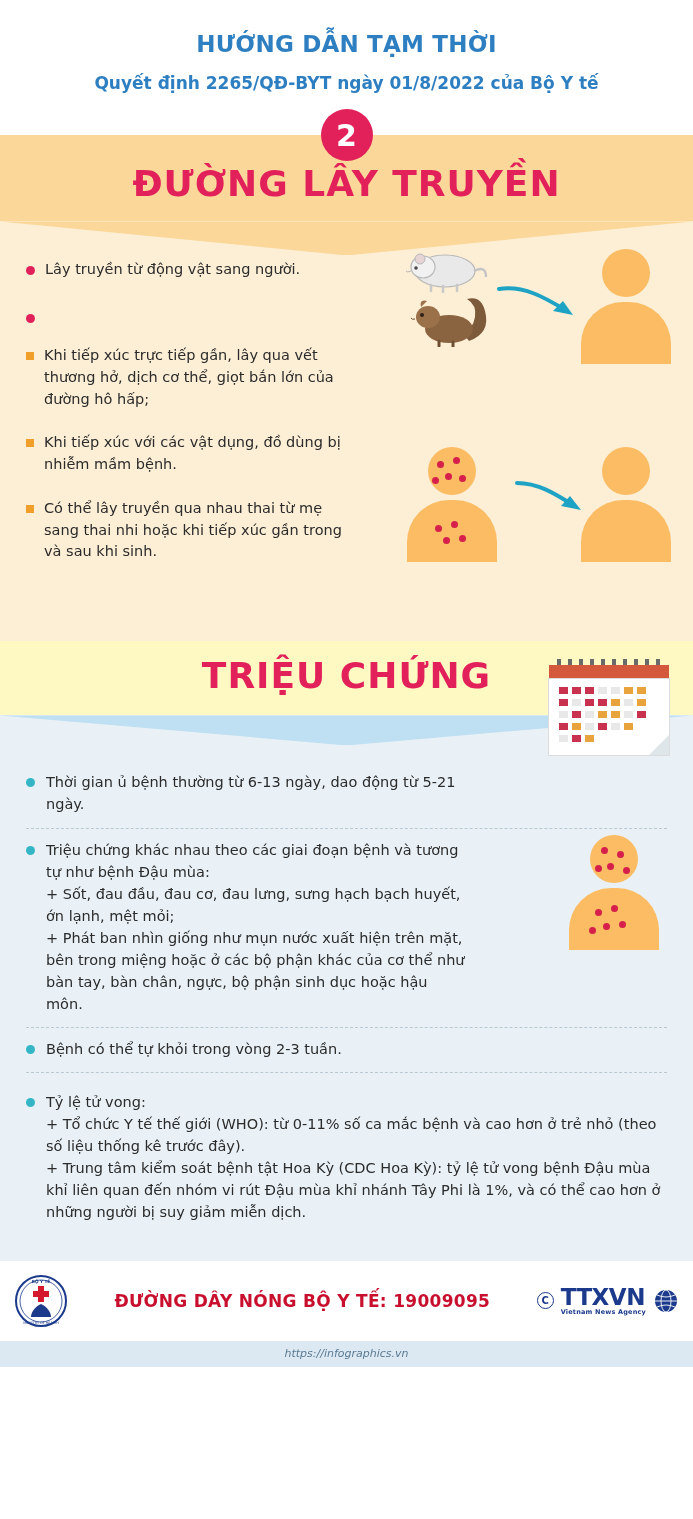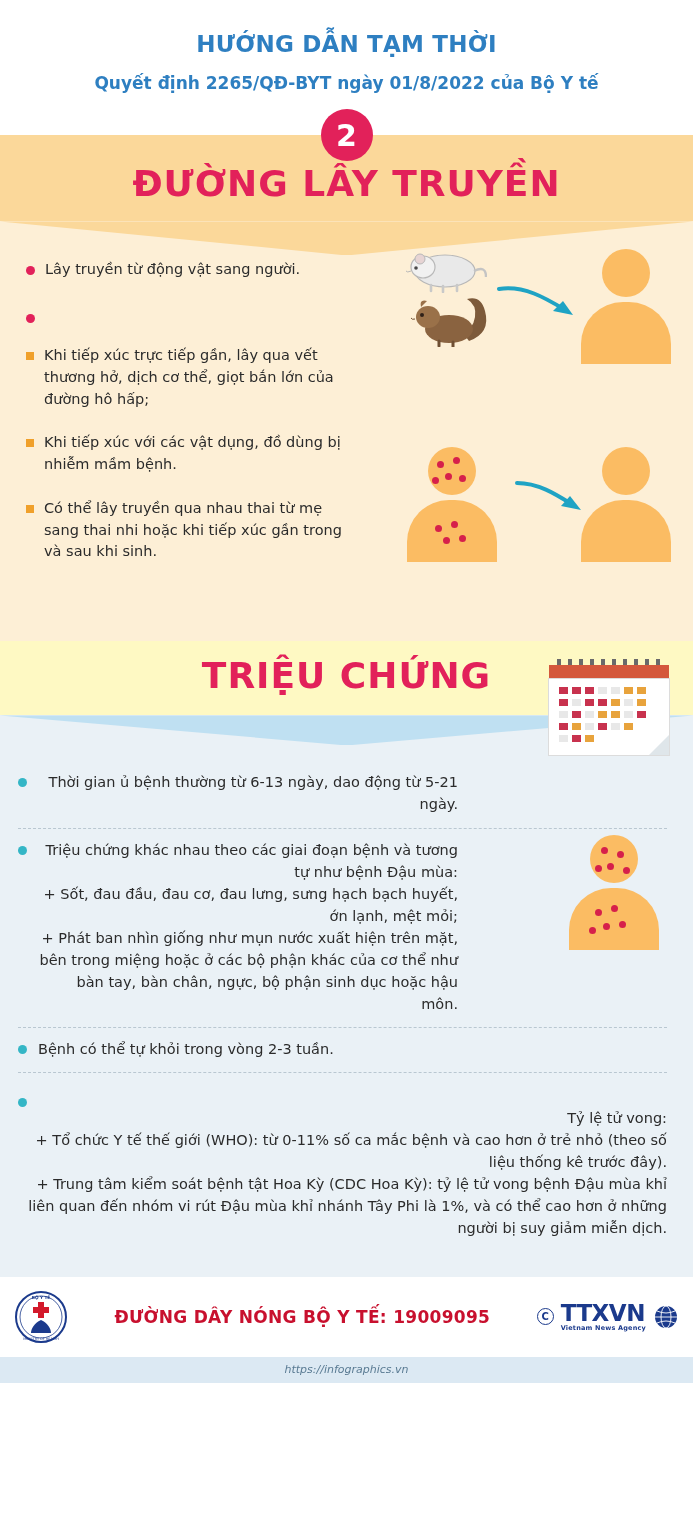--- a/index.html
+++ b/index.html
@@ -152,30 +152,29 @@
   }
   .sec-title-2 {
     text-align: center;
     color: #e2215a;
     font-size: 36px;
     font-weight: bold;
     letter-spacing: 1px;
     padding-top: 14px;
   }
   .blue-body {
-    padding: 46px 26px 26px 18px;
-    position: relative;
-    text-align: right;
+    padding: 46px 26px 26px 26px;
+    position: relative;
   }
   .sym-row {
     display: flex;
     padding: 10px 0 12px 0;
     border-bottom: 1px dashed #b9c7d1;
   }
-  .sym-row:last-child { border-bottom: none; flex-direction: column; }
+  .sym-row:last-child { border-bottom: none; }
   .sym-dot {
     flex: 0 0 auto;
     width: 9px; height: 9px; border-radius: 50%;
     background: #34b6c6;
     margin-top: 7px; margin-right: 11px;
   }
   .sym-text {
     color: #2b2b2b;
     font-size: 14.5px;
     line-height: 1.52;

